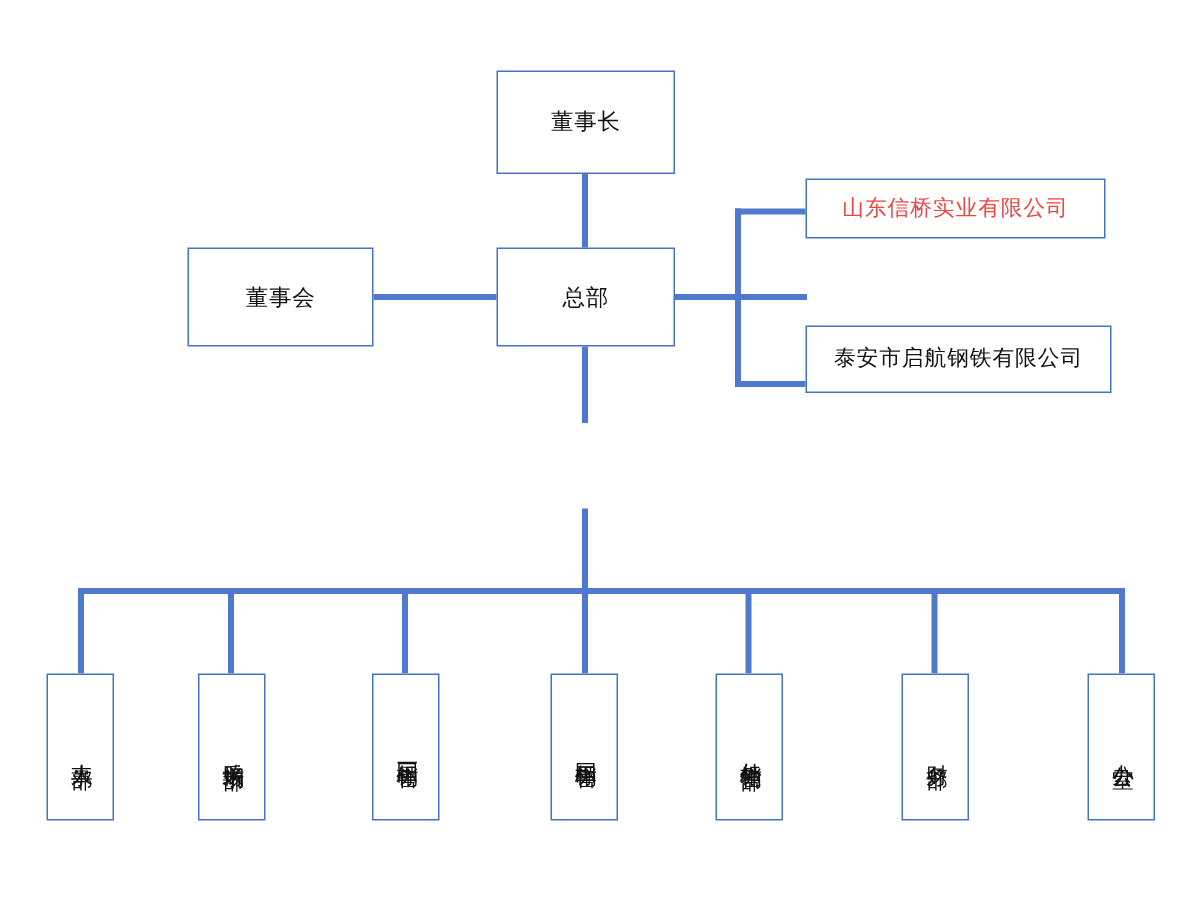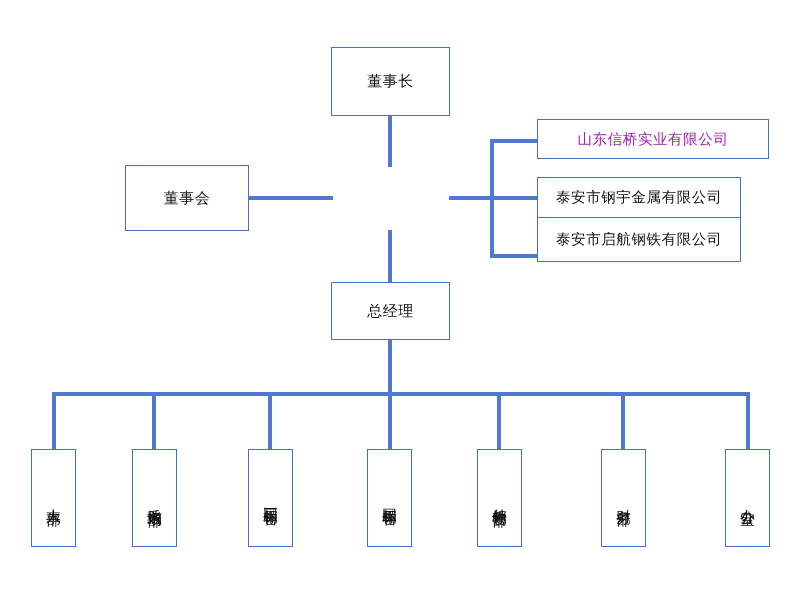--- a/index.html
+++ b/index.html
@@ -92,32 +92,29 @@
   <div class="conn v" style="left: 746px; top: 392px; height: 57px; background: rgb(78, 121, 206);"></div>
 
   <div class="node exec" style="left: 331px; top: 47px; width: 119px; height: 69px; border-color: rgb(68, 114, 196); color: rgb(17, 17, 17);">
     <span class="lbl">董事长</span>
   </div>
 
   <div class="node exec" style="left: 125px; top: 165px; width: 124px; height: 66px; border-color: rgb(68, 114, 196); color: rgb(17, 17, 17); text-align: center;">
     <span class="lbl">董事会</span>
   </div>
 
-
-  <div class="node exec" style="left: 331px; top: 282px; width: 119px; height: 58px; border-color: rgb(68, 114, 196); color: rgb(17, 17, 17);">
-    <span class="lbl">总经理</span>
+  <div class="node exec" style="left: 331px; top: 165px; width: 119px; height: 66px; border-color: rgb(68, 114, 196); color: rgb(17, 17, 17);">
+    <span class="lbl">总部</span>
   </div>
 
-  <div class="node company" style="left: 537px; top: 119px; width: 232px; height: 40px; border-color: rgb(68, 114, 196); color: #a21caf;">
+
+  <div class="node company" style="left: 537px; top: 119px; width: 200px; height: 40px; border-color: rgb(68, 114, 196); color: #ef4444;">
     <span class="lbl">山东信桥实业有限公司</span>
   </div>
 
-  <div class="node company" style="left: 537px; top: 177px; width: 204px; height: 41px; border-color: rgb(68, 114, 196); color: rgb(17, 17, 17);">
-    <span class="lbl">泰安市钢宇金属有限公司</span>
-  </div>
 
   <div class="node company" style="left: 537px; top: 217px; width: 204px; height: 45px; border-color: rgb(68, 114, 196); color: rgb(17, 17, 17);">
     <span class="lbl">泰安市启航钢铁有限公司</span>
   </div>
 
   <div class="node dept" style="left: 31px; top: 449px; width: 45px; height: 98px; border-color: rgb(68, 114, 196); color: rgb(17, 17, 17);">
     <span class="lbl">人事部</span>
   </div>
 
   <div class="node dept" style="left: 132px; top: 449px; width: 45px; height: 98px; border-color: rgb(68, 114, 196); color: rgb(17, 17, 17);">

